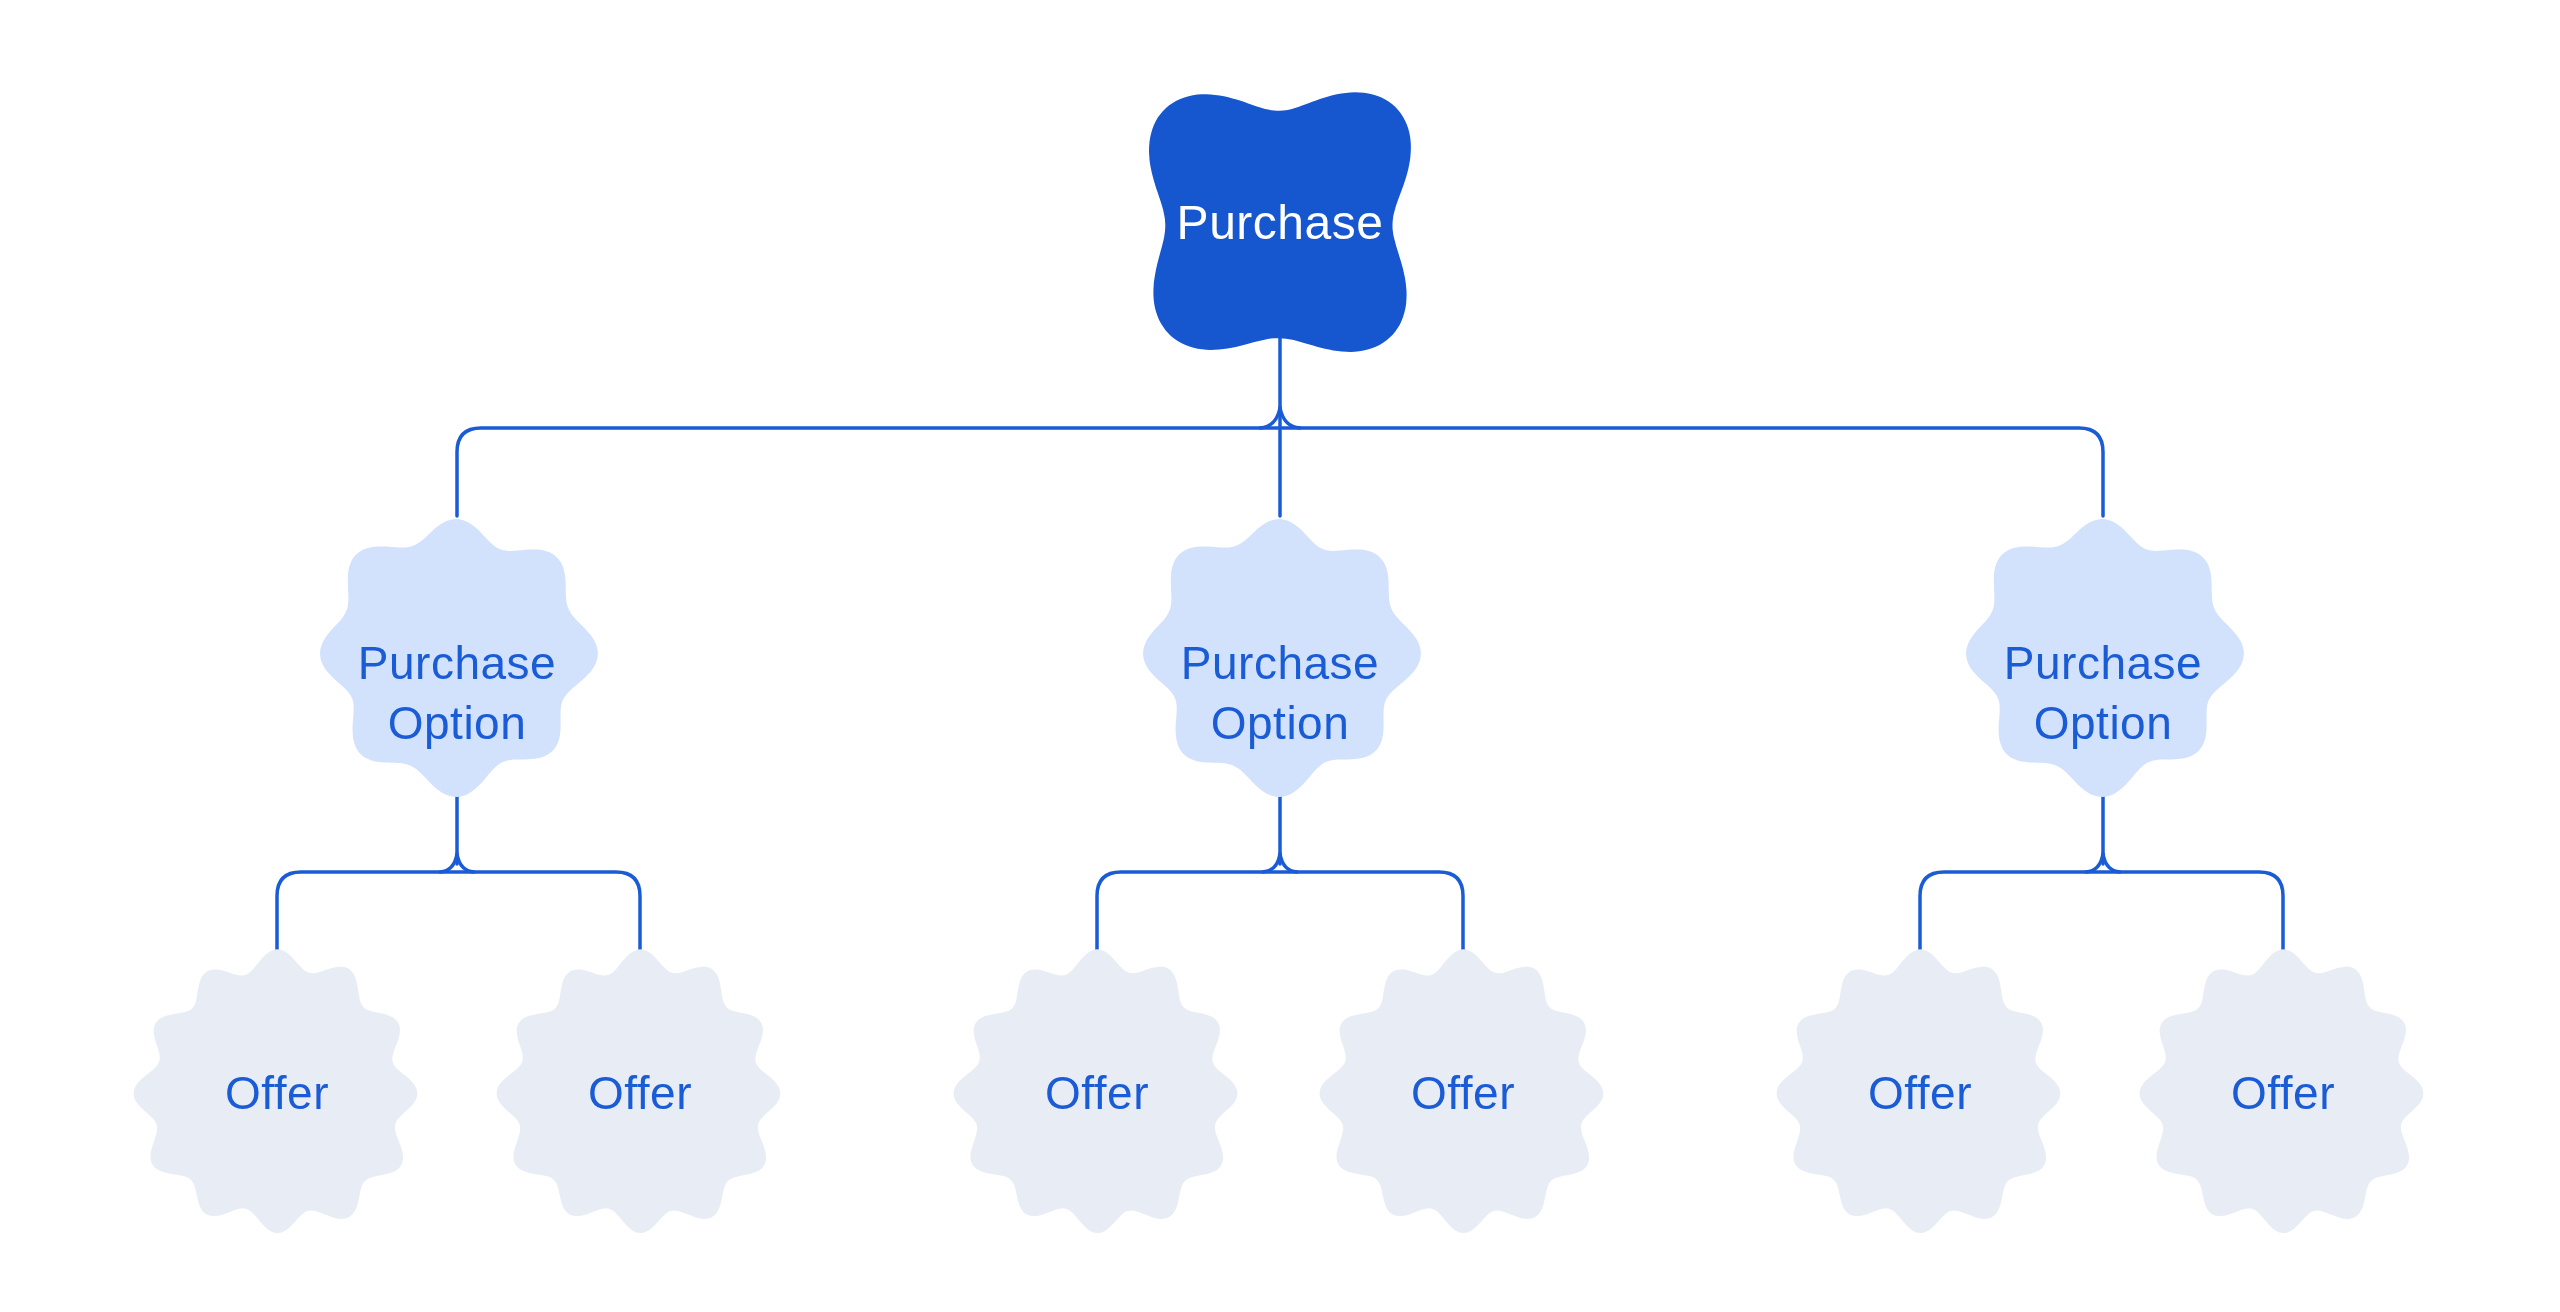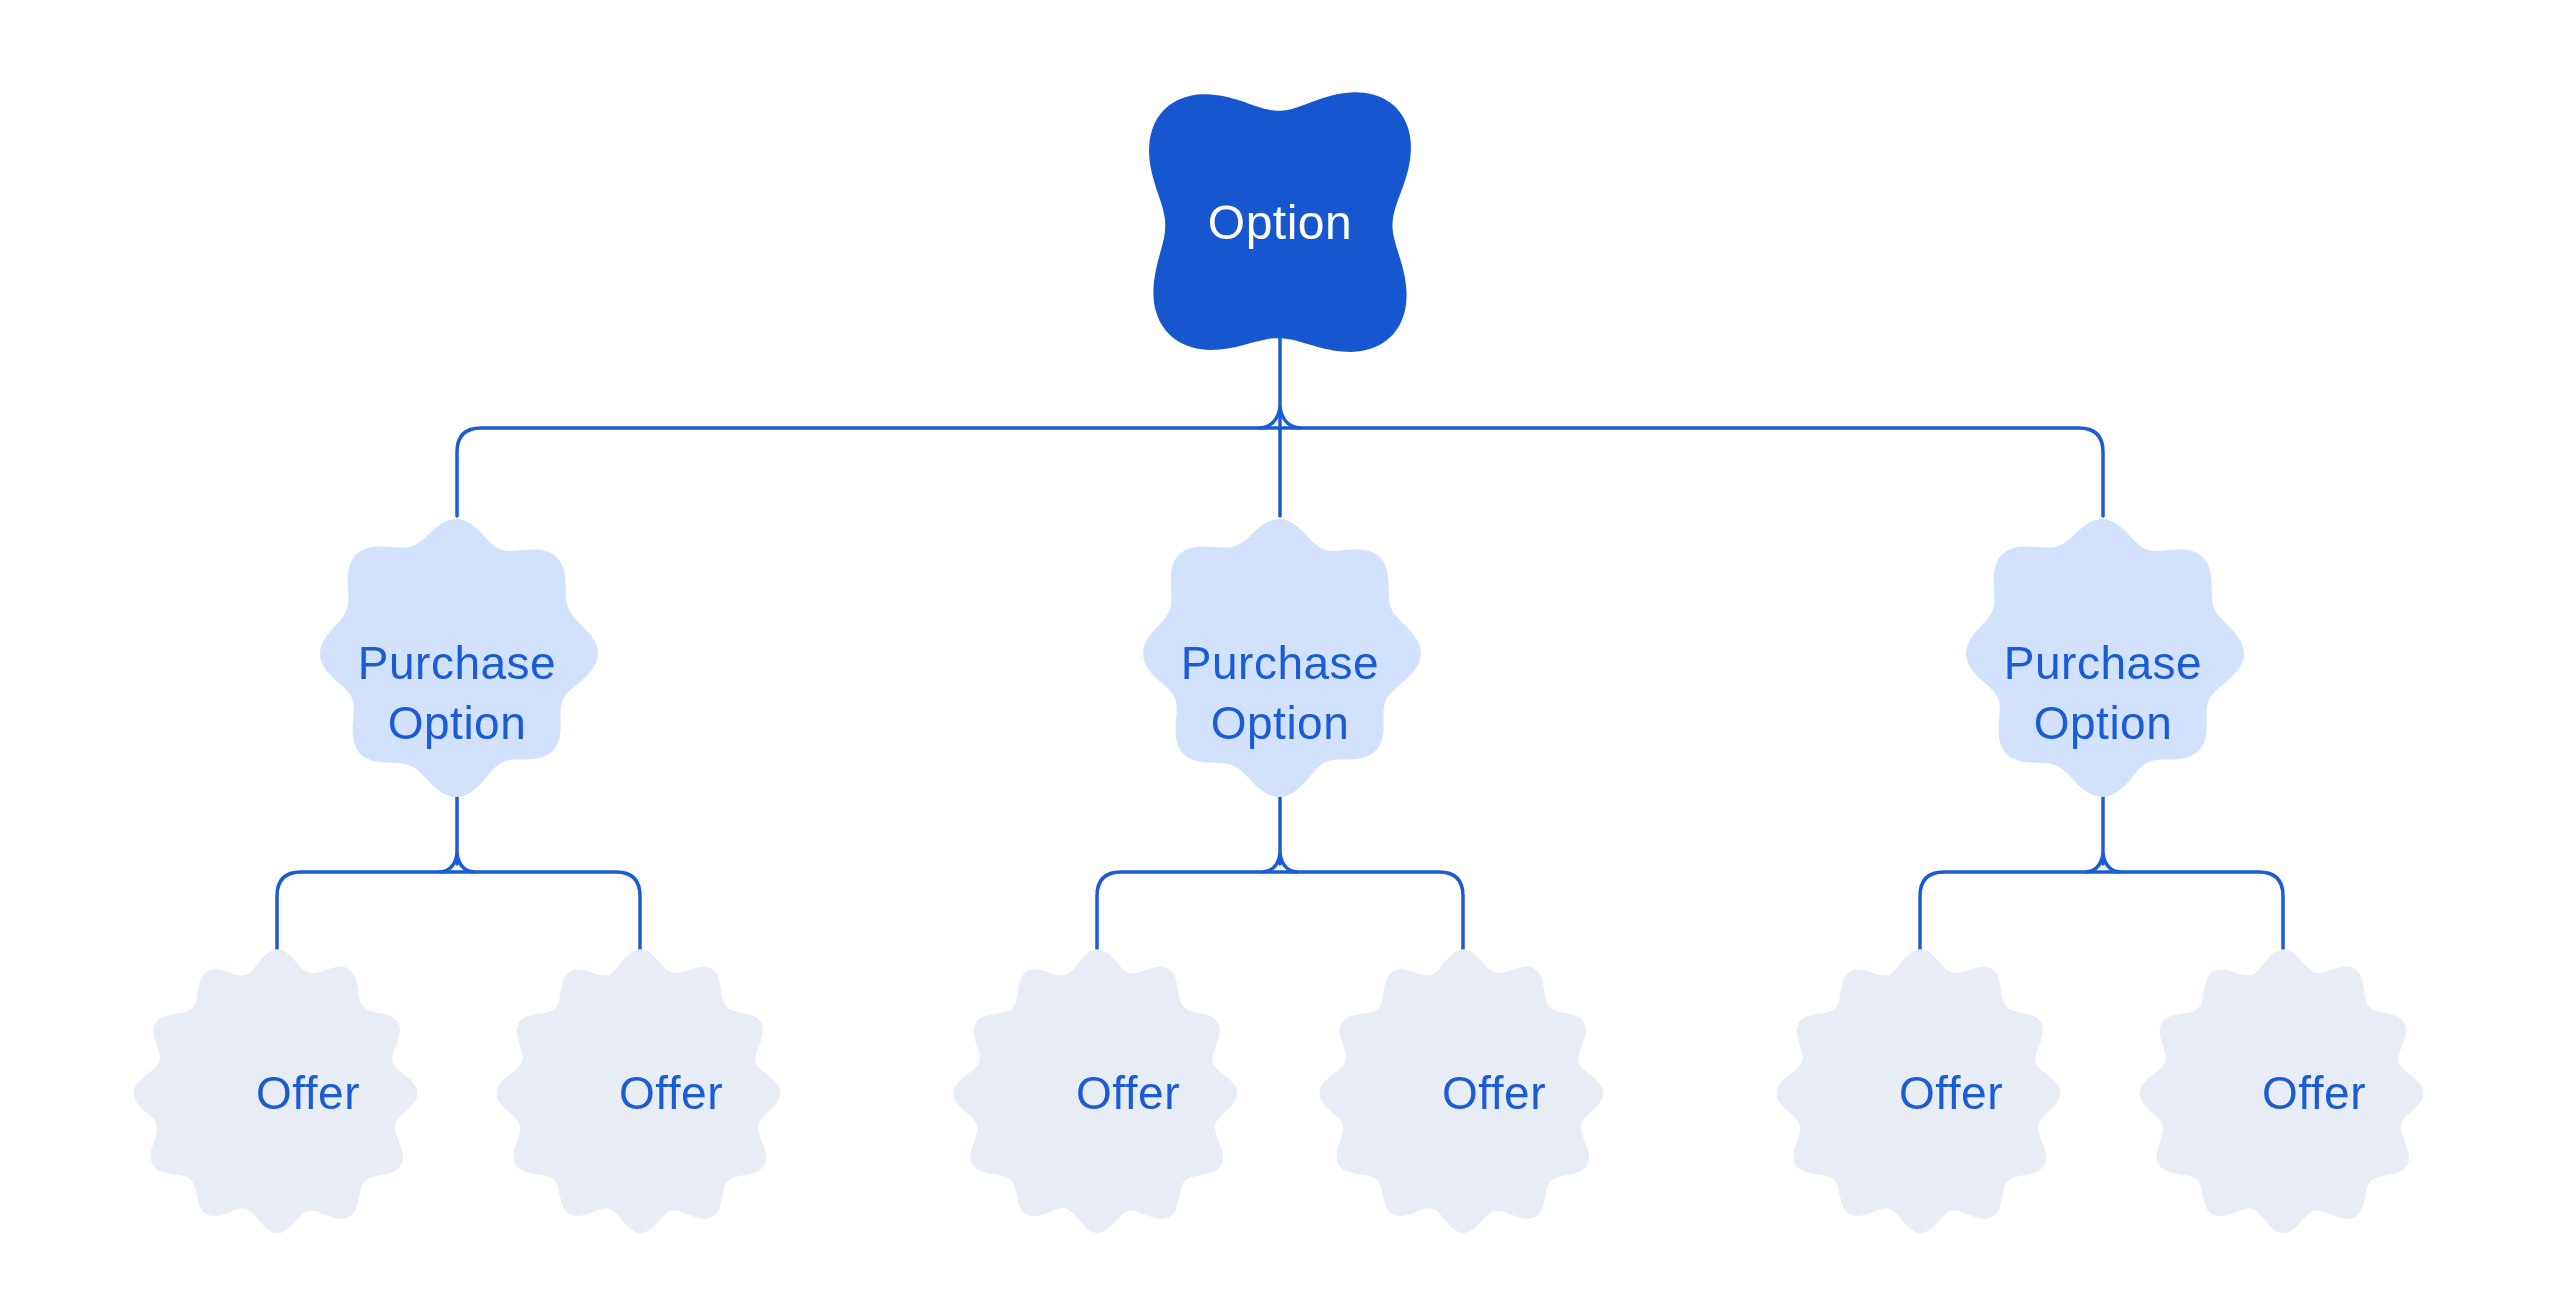--- a/index.html
+++ b/index.html
@@ -47,21 +47,20 @@
     color:var(--label_blue,#1a5bd6);
     font-size:46px;
     line-height:60px;
     width:250px;
     margin-top:38px;
   }
   .label-offer{
     color:var(--label_blue,#1a5bd6);
     font-size:46px;
     white-space:nowrap;
-    margin-left:31px;
   }
 </style>
 </head>
 <body>
 
 <div class="canvas">
 
   <svg class="wires" viewBox="0 0 2560 1312" aria-hidden="true">
 
     <path d="M 1280 336 L 1280 516"></path>
@@ -82,21 +81,21 @@
     <path d="M 2103 790 L 2103 864"></path>
     <path d="M 2086 872 Q 2100 871 2103 854"></path>
     <path d="M 2120 872 Q 2106 871 2103 854"></path>
     <path d="M 1920 951 L 1920 896 Q 1920 872 1944 872 L 2259 872 Q 2283 872 2283 896 L 2283 951"></path>
   </svg>
 
   <div class="node node-product" style="left:1280px;top:222px">
     <svg class="blob" width="340" height="340" viewBox="-170 -170 340 340">
         <path d="M112.6 0.0L112.5 2.9L112.5 5.9L112.8 8.9L113.2 11.9L113.8 15.0L114.6 18.1L115.5 21.4L116.4 24.7L117.5 28.2L118.6 31.8L119.7 35.5L120.9 39.3L122.0 43.2L123.1 47.2L124.0 51.4L124.9 55.6L125.6 59.9L126.1 64.3L126.5 68.7L126.6 73.1L126.4 77.5L126.1 81.9L125.4 86.2L124.4 90.4L123.2 94.5L121.7 98.5L119.9 102.4L117.7 106.0L115.3 109.5L112.7 112.7L109.7 115.6L106.6 118.3L103.1 120.8L99.5 122.9L95.7 124.8L91.8 126.3L87.7 127.6L83.5 128.6L79.2 129.3L74.9 129.7L70.5 129.9L66.2 129.8L61.8 129.6L57.5 129.1L53.2 128.4L49.0 127.6L44.9 126.7L40.8 125.7L36.9 124.7L33.1 123.6L29.4 122.5L25.8 121.4L22.3 120.4L18.9 119.4L15.6 118.5L12.4 117.8L9.2 117.2L6.1 116.7L3.0 116.4L0.0 116.2L-3.0 116.2L-6.1 116.3L-9.2 116.6L-12.3 117.1L-15.5 117.7L-18.8 118.4L-22.1 119.2L-25.5 120.1L-29.1 121.0L-32.7 122.0L-36.4 123.0L-40.3 124.0L-44.2 124.9L-48.3 125.7L-52.4 126.5L-56.6 127.1L-60.8 127.5L-65.1 127.8L-69.4 127.9L-73.8 127.7L-78.0 127.3L-82.3 126.7L-86.4 125.8L-90.5 124.6L-94.5 123.1L-98.3 121.3L-101.9 119.3L-105.3 117.0L-108.5 114.4L-111.5 111.5L-114.3 108.4L-116.7 105.1L-119.0 101.6L-120.9 97.9L-122.5 94.0L-123.9 90.0L-125.0 85.9L-125.8 81.7L-126.3 77.4L-126.6 73.1L-126.6 68.7L-126.4 64.4L-126.1 60.1L-125.5 55.9L-124.8 51.7L-124.0 47.6L-123.1 43.6L-122.2 39.7L-121.2 35.9L-120.2 32.2L-119.2 28.6L-118.2 25.1L-117.4 21.8L-116.6 18.5L-115.9 15.3L-115.4 12.1L-115.0 9.1L-114.8 6.0L-114.7 3.0L-114.9 0.0L-115.1 -3.0L-115.6 -6.1L-116.2 -9.1L-116.9 -12.3L-117.8 -15.5L-118.8 -18.8L-119.9 -22.2L-121.1 -25.7L-122.3 -29.4L-123.6 -33.1L-124.8 -37.0L-126.0 -40.9L-127.1 -45.0L-128.2 -49.2L-129.1 -53.5L-129.9 -57.8L-130.5 -62.2L-130.8 -66.7L-131.0 -71.1L-130.9 -75.6L-130.5 -80.0L-129.9 -84.3L-128.9 -88.6L-127.7 -92.8L-126.2 -96.8L-124.3 -100.7L-122.2 -104.4L-119.7 -107.8L-117.0 -111.0L-114.0 -114.0L-110.8 -116.7L-107.3 -119.1L-103.6 -121.3L-99.7 -123.1L-95.6 -124.6L-91.4 -125.8L-87.1 -126.7L-82.7 -127.4L-78.2 -127.7L-73.8 -127.7L-69.3 -127.6L-64.8 -127.1L-60.3 -126.5L-56.0 -125.7L-51.7 -124.7L-47.5 -123.6L-43.4 -122.4L-39.4 -121.2L-35.5 -119.9L-31.8 -118.6L-28.2 -117.3L-24.7 -116.1L-21.3 -115.0L-18.1 -114.0L-14.9 -113.1L-11.8 -112.4L-8.8 -111.8L-5.8 -111.4L-2.9 -111.2L-0.0 -111.2L2.9 -111.4L5.9 -111.8L8.8 -112.3L11.9 -113.1L15.0 -114.0L18.2 -115.0L21.5 -116.2L25.0 -117.4L28.5 -118.8L32.2 -120.2L36.0 -121.6L39.9 -122.9L44.0 -124.3L48.2 -125.5L52.5 -126.7L56.8 -127.7L61.3 -128.5L65.8 -129.1L70.3 -129.6L74.9 -129.7L79.4 -129.6L83.9 -129.2L88.4 -128.6L92.7 -127.6L96.9 -126.3L101.0 -124.7L104.8 -122.7L108.5 -120.5L112.0 -118.0L115.2 -115.2L118.1 -112.1L120.7 -108.7L123.1 -105.1L125.1 -101.3L126.9 -97.3L128.3 -93.2L129.4 -88.9L130.2 -84.5L130.7 -80.1L130.9 -75.6L130.8 -71.0L130.5 -66.5L130.0 -62.0L129.2 -57.5L128.3 -53.1L127.2 -48.8L126.0 -44.6L124.7 -40.5L123.4 -36.5L122.0 -32.7L120.6 -29.0L119.3 -25.4L118.0 -21.9L116.8 -18.5L115.7 -15.2L114.8 -12.1L114.0 -9.0L113.3 -5.9L112.9 -3.0L112.6 -0.0Z"></path>
       </svg>
-    <div class="label label-product">Option</div>
+    <div class="label label-product">Purchase</div>
   </div>
 
   <div class="node node-option" style="left:457px;top:655px">
     <svg class="blob" width="300" height="300" viewBox="-150 -150 300 300">
         <path d="M140.8 0.0L140.3 3.7L139.2 7.3L137.6 10.8L135.4 14.2L132.9 17.5L130.1 20.6L127.0 23.5L123.9 26.3L120.7 29.0L117.6 31.5L114.8 34.0L112.1 36.4L109.8 38.9L107.9 41.4L106.3 44.0L105.1 46.8L104.3 49.8L103.8 52.9L103.6 56.2L103.5 59.8L103.6 63.5L103.6 67.3L103.6 71.2L103.5 75.2L103.1 79.1L102.4 82.9L101.3 86.5L99.8 89.9L98.0 93.0L95.7 95.7L93.1 98.1L90.1 100.0L86.8 101.6L83.2 102.7L79.4 103.5L75.6 104.0L71.7 104.3L67.8 104.4L64.0 104.4L60.3 104.5L56.8 104.6L53.5 104.9L50.3 105.5L47.4 106.4L44.6 107.6L41.9 109.2L39.4 111.2L36.9 113.6L34.4 116.2L31.9 119.1L29.3 122.2L26.6 125.4L23.8 128.5L20.8 131.5L17.7 134.3L14.4 136.8L10.9 138.9L7.4 140.4L3.7 141.4L0.0 141.9L-3.7 141.8L-7.4 141.0L-11.0 139.8L-14.5 138.0L-17.9 135.8L-21.1 133.3L-24.2 130.5L-27.1 127.6L-29.9 124.6L-32.6 121.8L-35.3 119.0L-37.9 116.5L-40.5 114.3L-43.2 112.5L-45.9 110.9L-48.9 109.7L-51.9 108.9L-55.2 108.3L-58.6 108.0L-62.2 107.8L-66.0 107.7L-69.9 107.6L-73.8 107.4L-77.7 107.0L-81.6 106.4L-85.4 105.4L-88.9 104.1L-92.2 102.4L-95.1 100.2L-97.7 97.7L-99.8 94.7L-101.5 91.4L-102.8 87.8L-103.7 84.0L-104.2 80.0L-104.4 75.9L-104.4 71.7L-104.2 67.6L-103.8 63.6L-103.5 59.8L-103.3 56.1L-103.3 52.6L-103.5 49.4L-104.0 46.3L-104.9 43.5L-106.2 40.8L-107.9 38.2L-110.0 35.7L-112.3 33.3L-115.0 30.8L-117.9 28.3L-120.8 25.7L-123.8 22.9L-126.7 20.1L-129.4 17.0L-131.8 13.9L-133.8 10.5L-135.4 7.1L-136.4 3.6L-136.9 0.0L-136.9 -3.6L-136.3 -7.1L-135.2 -10.6L-133.6 -14.0L-131.7 -17.3L-129.4 -20.5L-126.9 -23.5L-124.3 -26.4L-121.7 -29.2L-119.1 -31.9L-116.7 -34.6L-114.6 -37.2L-112.8 -39.9L-111.3 -42.7L-110.1 -45.6L-109.3 -48.7L-108.8 -51.9L-108.6 -55.3L-108.6 -59.0L-108.8 -62.8L-109.0 -66.8L-109.1 -70.9L-109.2 -75.1L-109.1 -79.3L-108.7 -83.4L-107.9 -87.4L-106.7 -91.2L-105.2 -94.7L-103.1 -97.9L-100.7 -100.7L-97.8 -103.1L-94.5 -105.0L-90.9 -106.5L-87.1 -107.5L-83.0 -108.2L-78.8 -108.5L-74.6 -108.6L-70.4 -108.4L-66.3 -108.1L-62.2 -107.8L-58.4 -107.6L-54.8 -107.5L-51.3 -107.6L-48.1 -108.0L-45.1 -108.8L-42.2 -109.9L-39.4 -111.4L-36.8 -113.2L-34.1 -115.3L-31.5 -117.6L-28.9 -120.2L-26.1 -122.8L-23.2 -125.4L-20.3 -128.0L-17.2 -130.3L-13.9 -132.3L-10.5 -133.9L-7.1 -135.1L-3.6 -135.7L-0.0 -135.9L3.5 -135.4L7.0 -134.5L10.5 -133.0L13.8 -131.1L17.0 -128.8L20.0 -126.2L22.9 -123.5L25.6 -120.6L28.3 -117.7L30.8 -115.0L33.3 -112.5L35.8 -110.2L38.3 -108.2L40.9 -106.7L43.7 -105.5L46.6 -104.7L49.7 -104.2L53.0 -104.1L56.6 -104.2L60.3 -104.5L64.2 -104.8L68.3 -105.2L72.5 -105.5L76.7 -105.5L80.8 -105.4L84.9 -104.9L88.8 -104.0L92.4 -102.7L95.8 -100.9L98.7 -98.7L101.3 -96.1L103.5 -93.2L105.2 -89.9L106.5 -86.3L107.5 -82.5L108.1 -78.5L108.5 -74.5L108.6 -70.6L108.7 -66.6L108.8 -62.8L108.9 -59.1L109.1 -55.6L109.6 -52.3L110.4 -49.1L111.5 -46.2L112.9 -43.3L114.7 -40.6L116.8 -37.9L119.2 -35.3L121.8 -32.6L124.5 -29.9L127.4 -27.1L130.1 -24.1L132.8 -21.0L135.2 -17.8L137.3 -14.4L139.0 -10.9L140.1 -7.3L140.8 -3.7L140.8 -0.0Z"></path>
       </svg>
     <div class="label label-option">Purchase Option</div>
   </div>
   <div class="node node-option" style="left:1280px;top:655px">
     <svg class="blob" width="300" height="300" viewBox="-150 -150 300 300">

